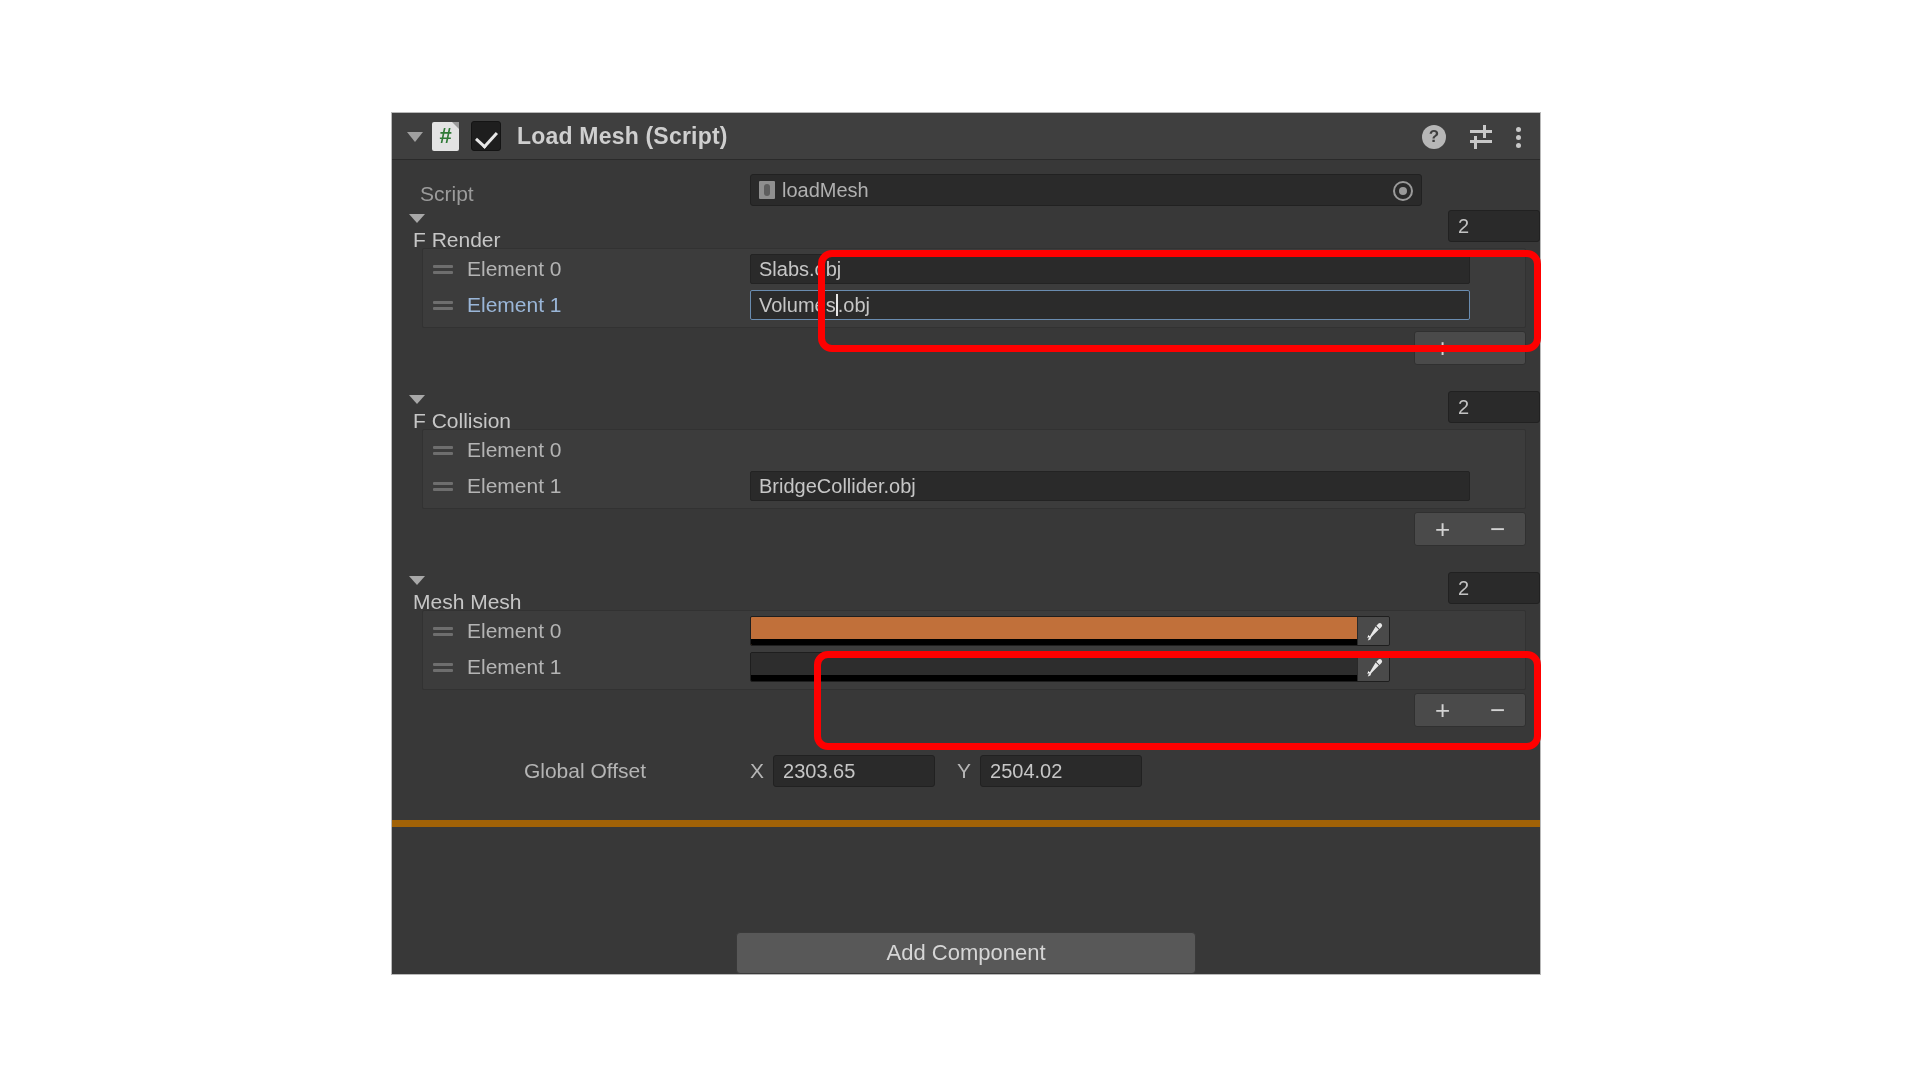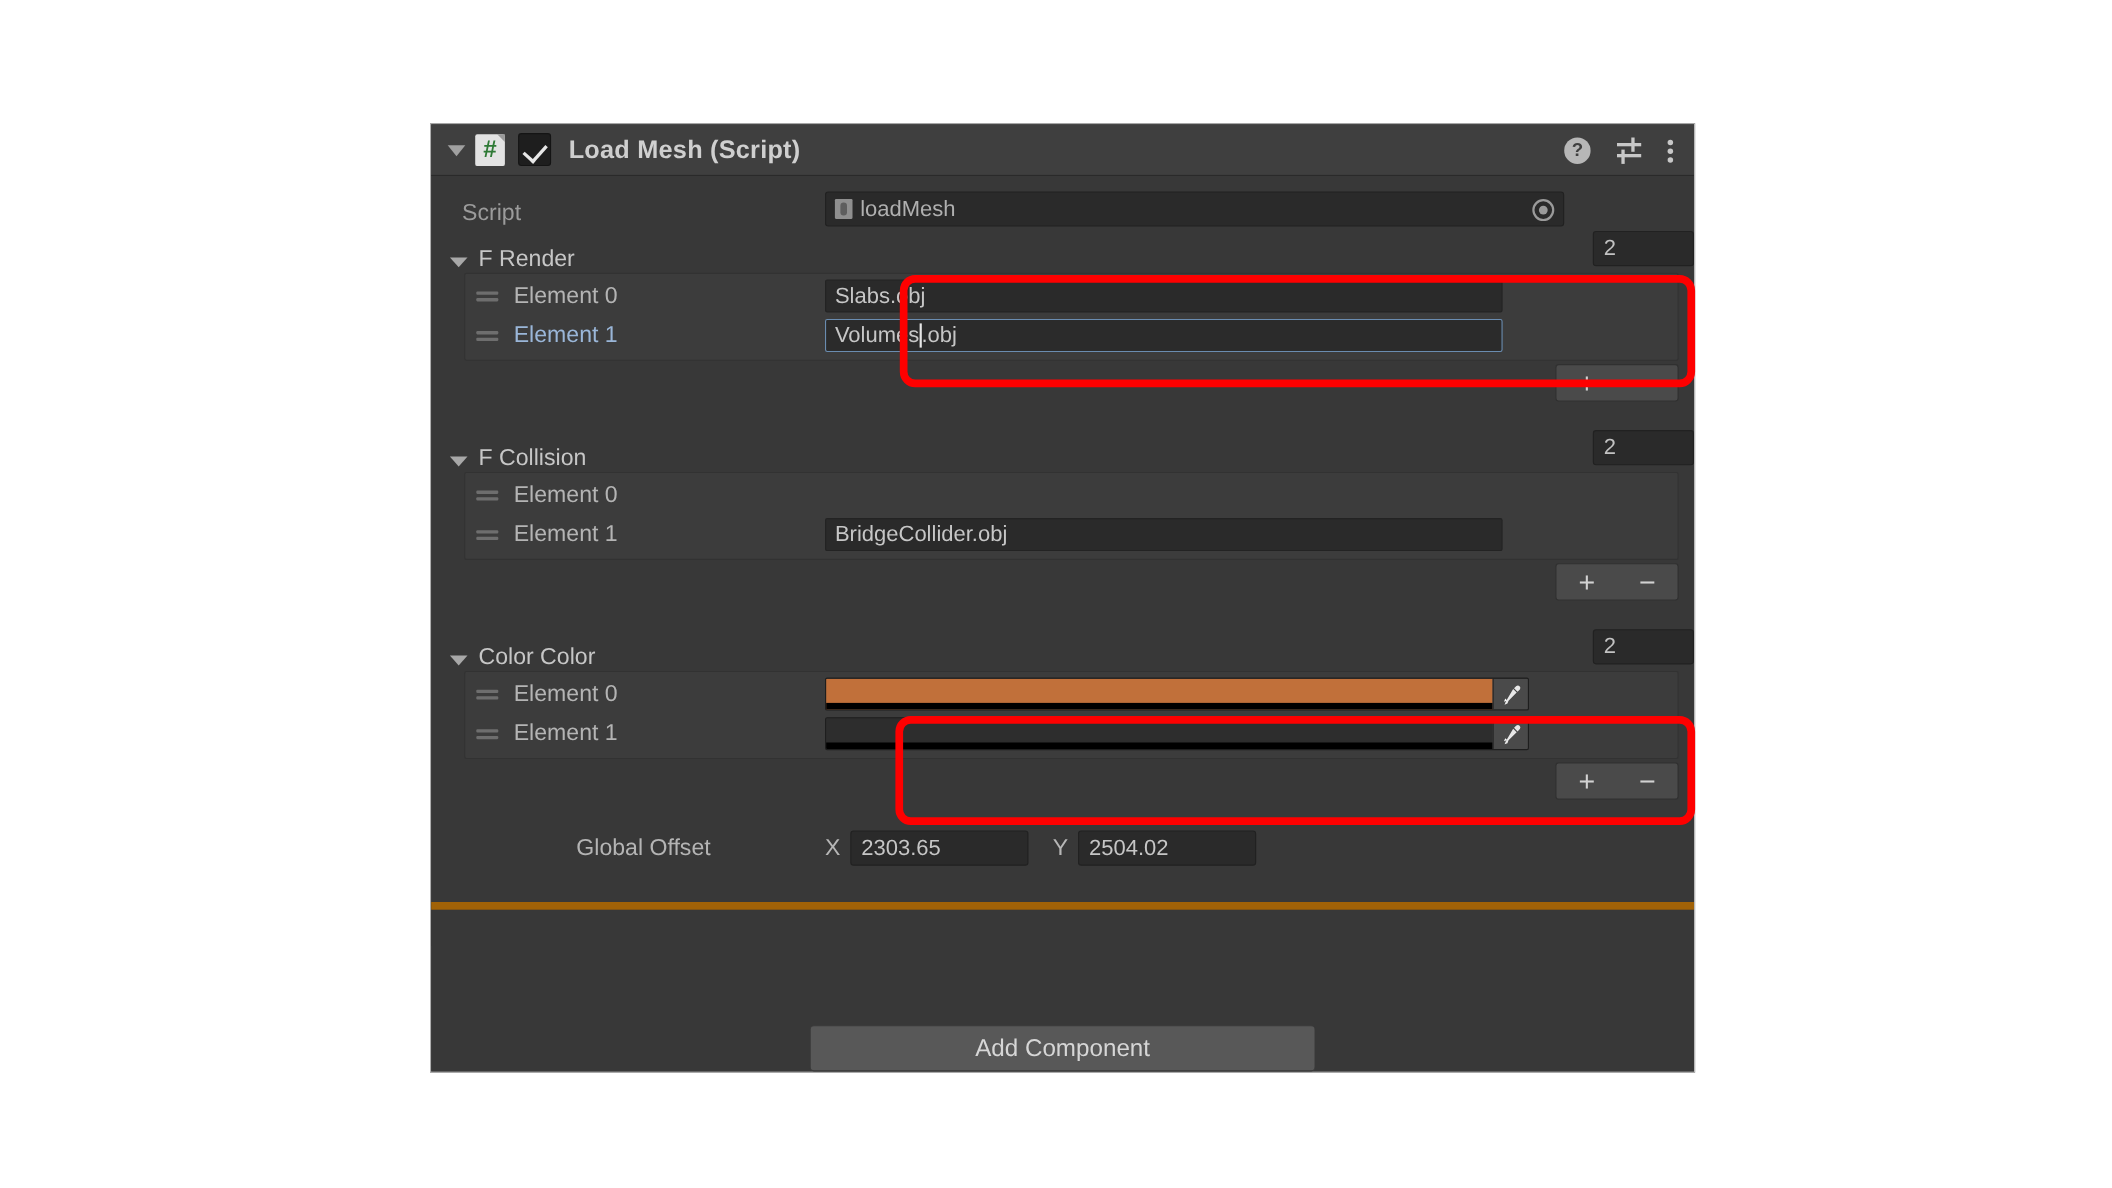--- a/index.html
+++ b/index.html
@@ -177,24 +177,25 @@
     border: 2px solid #9a9a9a;
   }
   .objfield .picker::after {
     content: ""; position: absolute;
     left: 4px; top: 4px; width: 8px; height: 8px;
     border-radius: 50%; background: #9a9a9a;
   }
 
   
   .arr-head {
-    display: flex; align-items: flex-end;
+    display: flex; align-items: flex-start;
     height: 42px;
     padding-left: 14px;
     position: relative;
+    flex-direction: column;
   }
   .arr-head .tri {
     width: 22px; height: 22px; position: relative; flex: 0 0 auto;
   }
   .arr-head .tri::after {
     content: "";
     position: absolute; left: 3px; top: 8px;
     border-left: 8px solid transparent;
     border-right: 8px solid transparent;
     border-top: 9px solid #a8a8a8;
@@ -230,21 +231,21 @@
   .drag i {
     position: absolute; left: 0; width: 20px; height: 3px;
     background: #6e6e6e; display: block; border-radius: 1px;
   }
   .drag i:nth-child(1) { top: 3px; }
   .drag i:nth-child(2) { top: 9px; }
   .elem-label { width: 283px; color: #b4b4b4; font-size: 21px; }
   .elem-label.sel { color: #9ab6d8; }
 
   .txtfield {
-    width: 616px; height: 30px;
+    width: 720px; height: 30px;
     background: #2a2a2a;
     border: 1px solid #232323;
     border-radius: 2px;
     display: flex; align-items: center;
     padding-left: 8px;
     color: #c6c6c6;
     font-size: 20px;
     position: relative;
   }
   .txtfield.focused {
@@ -452,21 +453,21 @@
       </div>
       <div class="pm-bar">
         <div class="pm">
           <div class="btn">+</div>
           <div class="btn">−</div>
         </div>
       </div>
 
       <div class="arr-head" style="margin-top:22px">
         <span class="tri"></span>
-        <span class="name">Color Color</span>
+        <span class="name">Mesh Mesh</span>
         <span class="size-field">
           <span>2</span>
         </span>
       </div>
       <div class="elem-box">
         <div class="elem-row">
           <span class="drag">
               <i></i>
               <i></i>
             </span>

